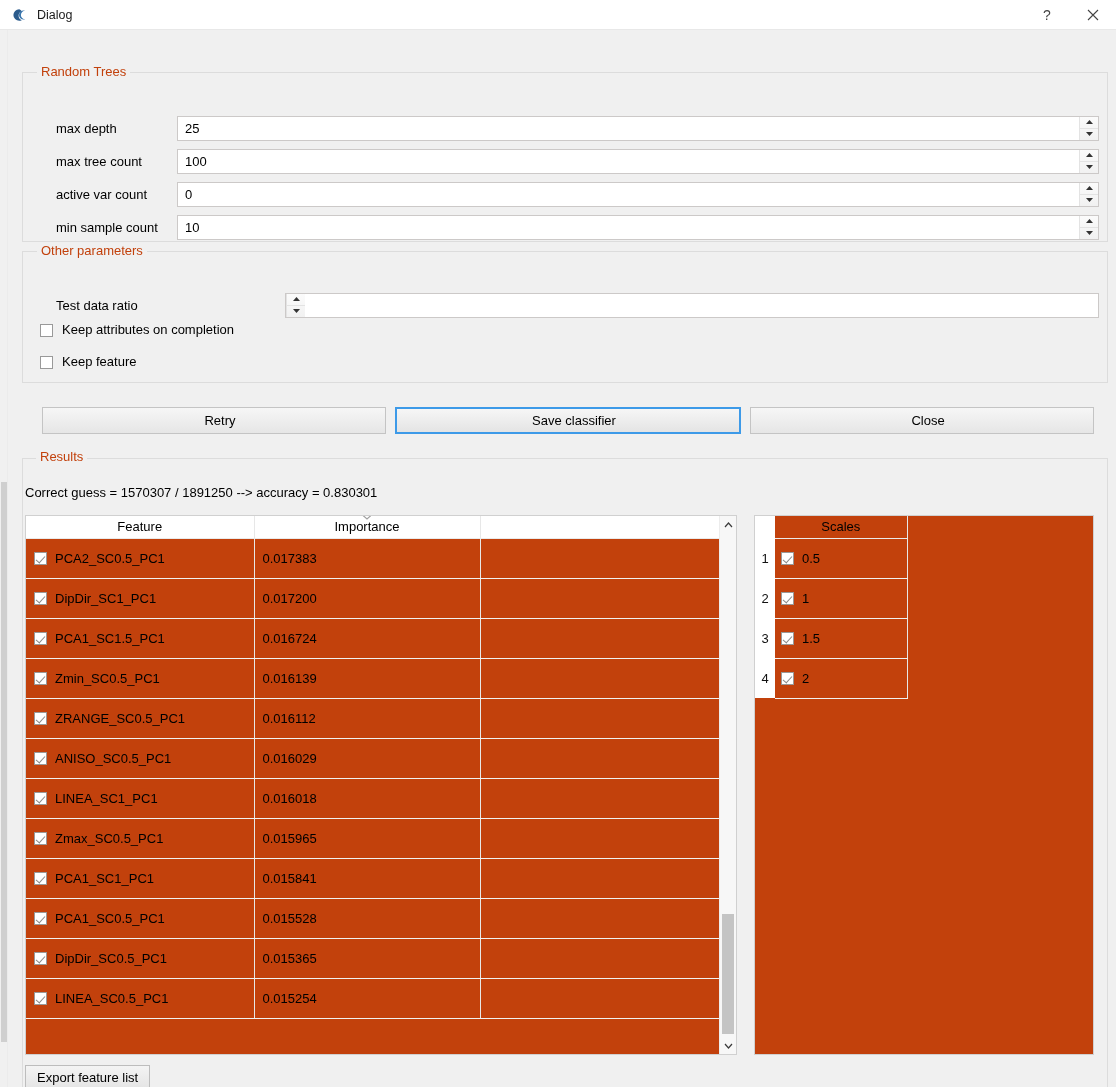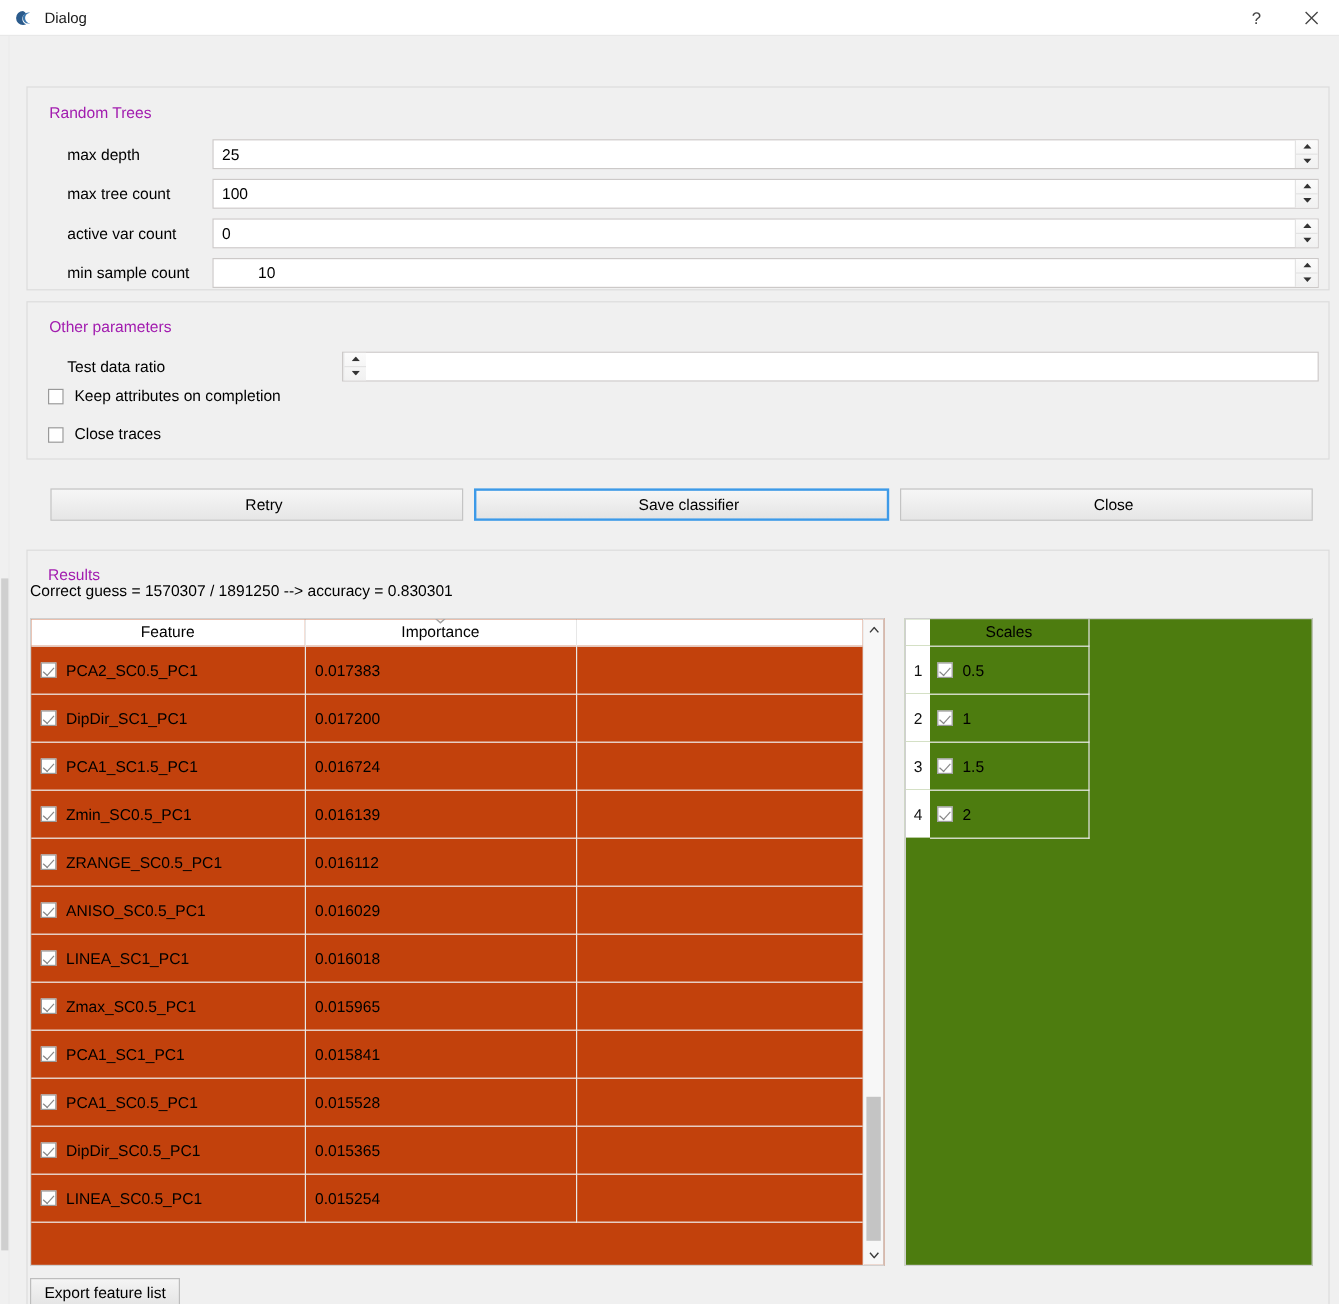--- a/index.html
+++ b/index.html
@@ -67,22 +67,21 @@
     position: absolute;
     border: 1px solid #dcdcdc;
     background: transparent;
   }
   .group-title {
     position: absolute;
     top: -9px; left: 14px;
     background: #f0f0f0;
     padding: 0 4px;
     font-size: 13px;
-    color: #a21caf;
-    margin-top: 22px;
+    color: #c2410c;
   }
 
   
   #grp-random  { left: 14px; top: 42px;  width: 1086px; height: 170px; }
   #grp-other   { left: 14px; top: 221px; width: 1086px; height: 132px; }
   #grp-results { left: 14px; top: 428px; width: 1086px; height: 648px; }
 
   
   .param-row {
     position: absolute; left: 16px; width: 100%;
@@ -237,21 +236,21 @@
     left: 2px; right: 2px;
     top: 398px; height: 120px;
     background: #c4c4c4;
   }
 
   
   .scales-wrap {
     position: absolute;
     left: 746px; top: 485px;
     width: 340px; height: 540px;
-    background: #4d7c0f;
+    background: #c2410c;
     border: 1px solid #d0d0d0;
   }
   table.scales {
     border-collapse: collapse;
     table-layout: fixed;
     font-size: 13px;
   }
   table.scales th, table.scales td { padding: 0; font-weight: normal; }
   table.scales th.corner { width: 20px; background: #ffffff; }
   table.scales th.hdr {
@@ -374,21 +373,21 @@
                   <svg width="7" height="4" viewBox="0 0 7 4">
                     <path d="M3.5 4L0 0h7z" fill="#333"></path>
                   </svg>
                 </div>
             </div>
           </div>
         </div>
 
         <div class="param-row" style="top:133px;">
           <div class="param-label" style="width:138px;">min sample count</div>
-          <div class="spin" style="width:922px;padding-left:30px;">
+          <div class="spin" style="width:922px;">
             <div class="val">10</div>
             <div class="spin-btns">
               <div class="spin-btn">
                   <svg width="7" height="4" viewBox="0 0 7 4">
                     <path d="M3.5 0L7 4H0z" fill="#333"></path>
                   </svg>
                 </div>
               <div class="spin-btn">
                   <svg width="7" height="4" viewBox="0 0 7 4">
                     <path d="M3.5 4L0 0h7z" fill="#333"></path>
@@ -420,21 +419,21 @@
           </div>
         </div>
 
         <div class="cbrow" style="left:17px; top:67px;">
           <div class="cbox"></div>
           <div class="lbl">Keep attributes on completion</div>
         </div>
 
         <div class="cbrow" style="left:17px; top:99px;">
           <div class="cbox"></div>
-          <div class="lbl">Close traces</div>
+          <div class="lbl">Keep feature</div>
         </div>
       </div>
 
       <div class="btn-row">
         <div class="btn">Retry</div>
         <div class="btn focus">Save classifier</div>
         <div class="btn">Close</div>
       </div>
 
       <div class="group" id="grp-results"></div>

